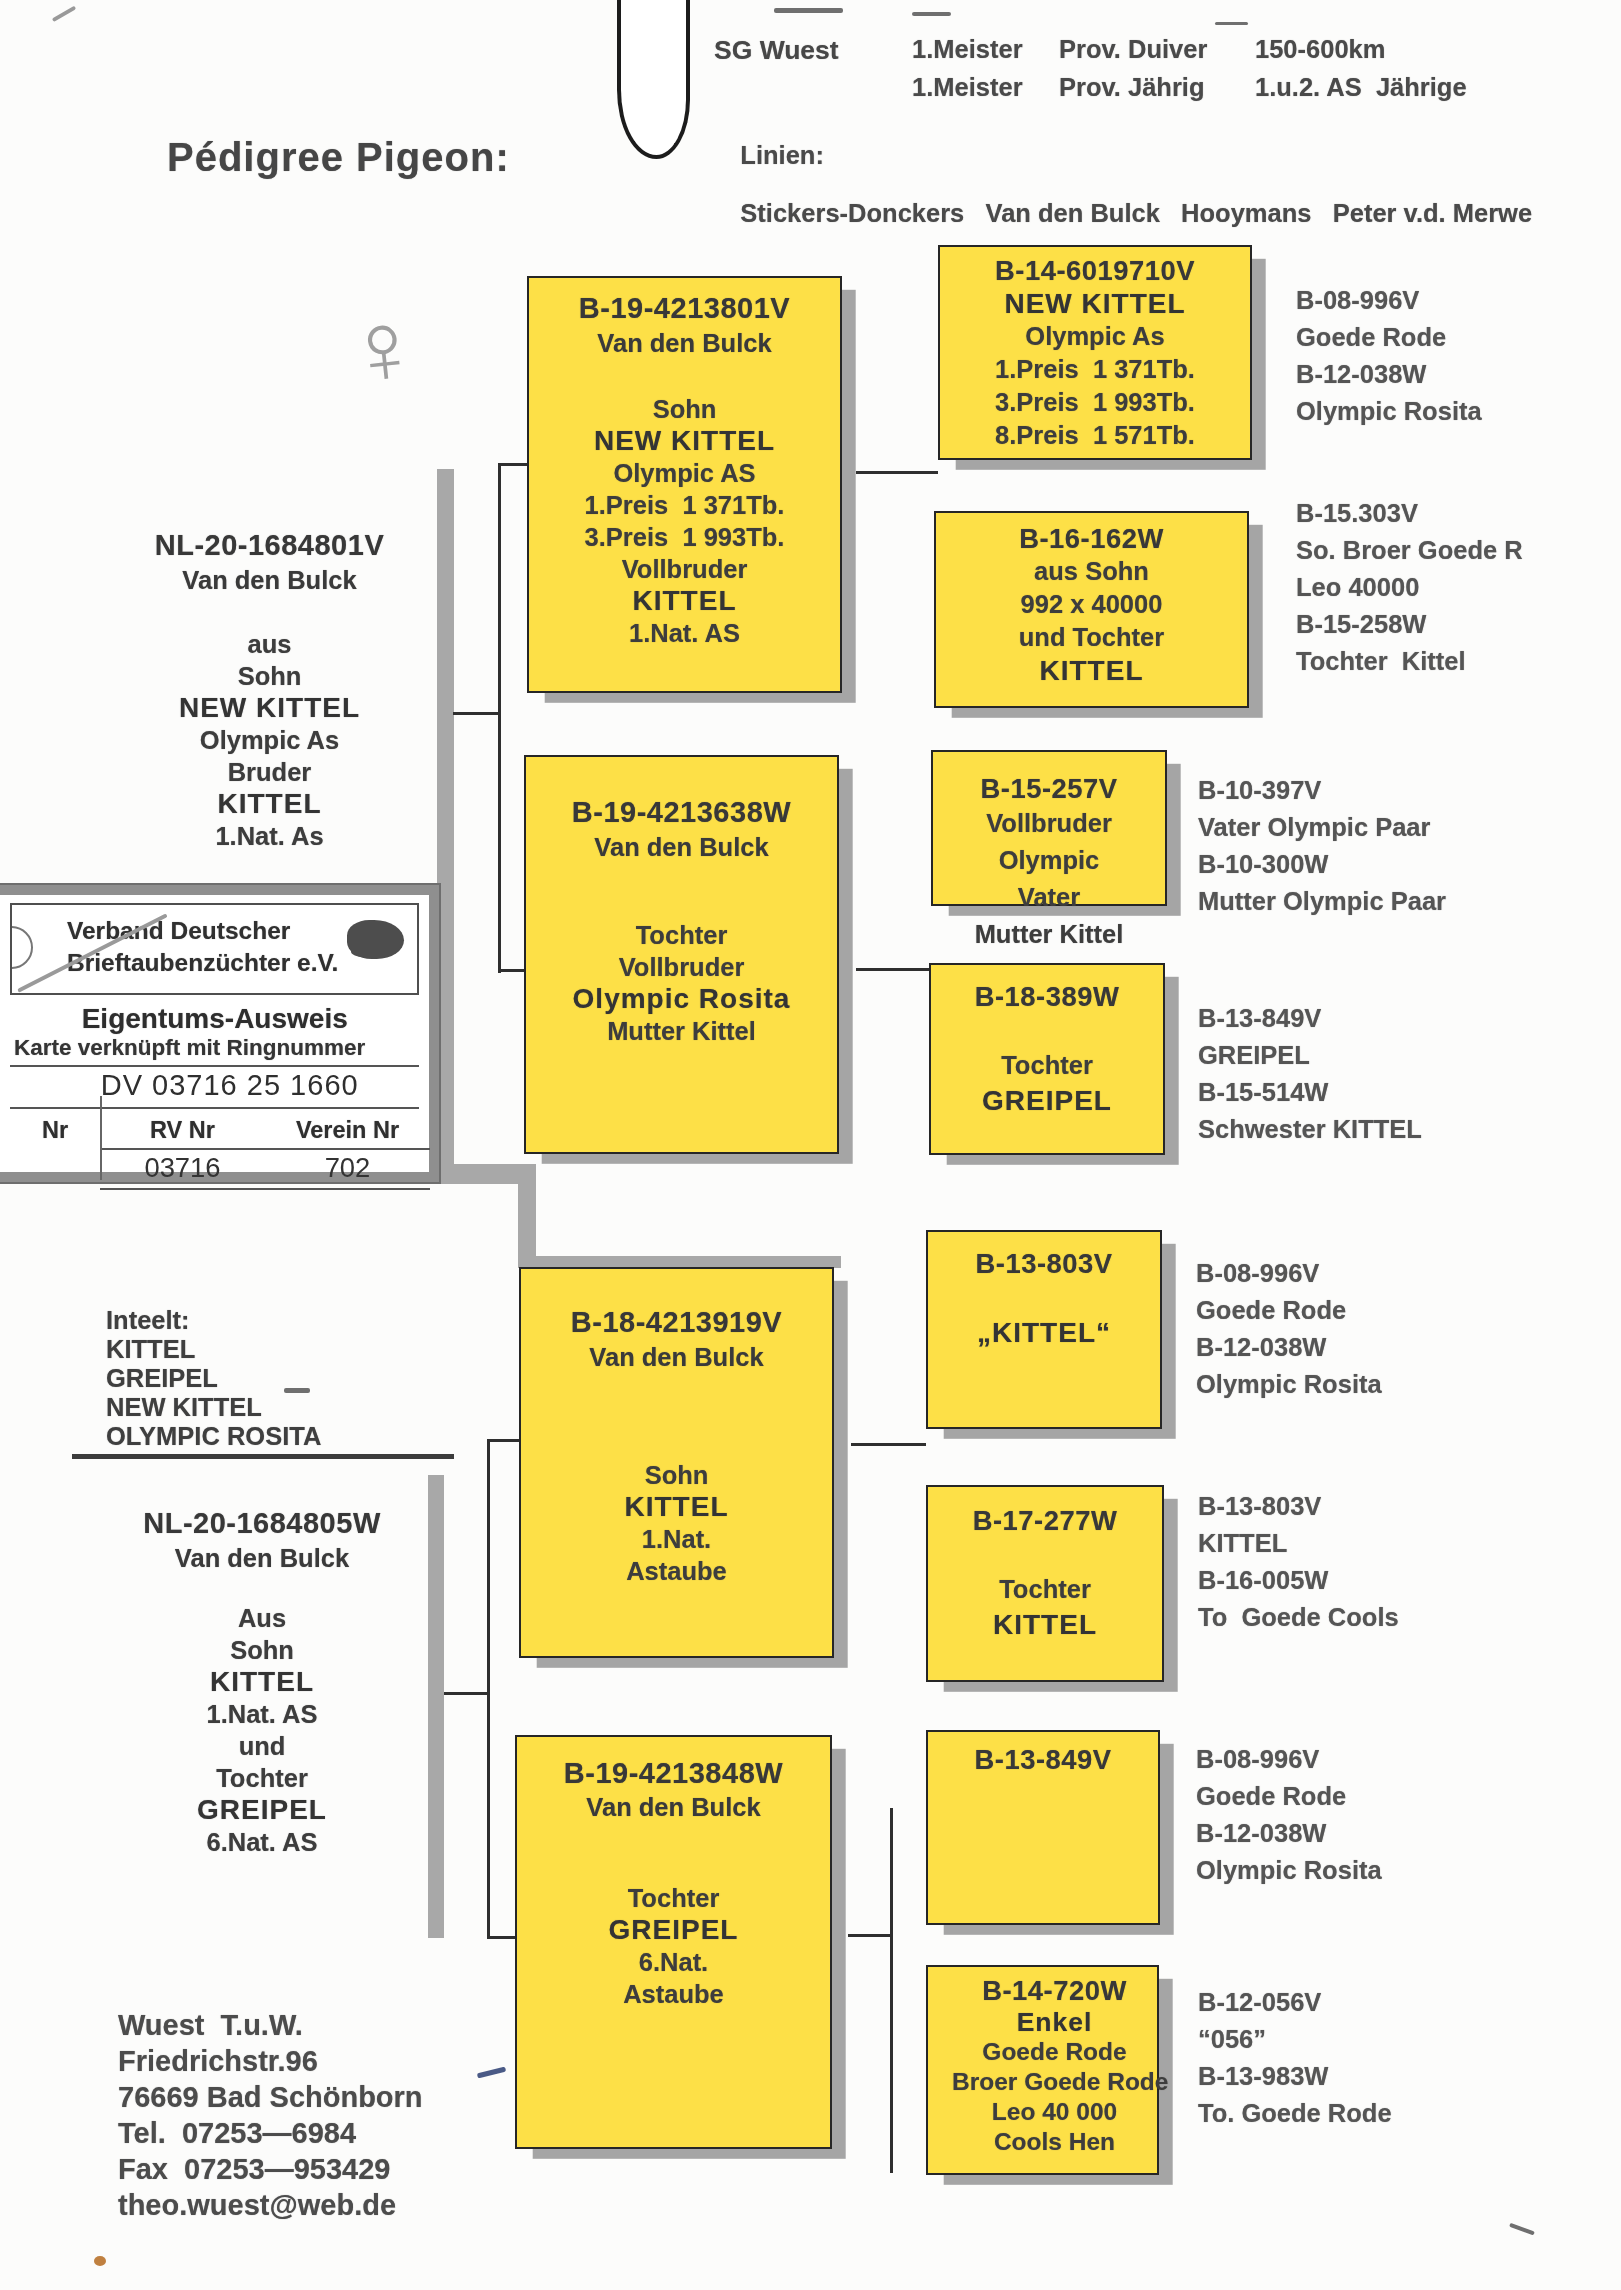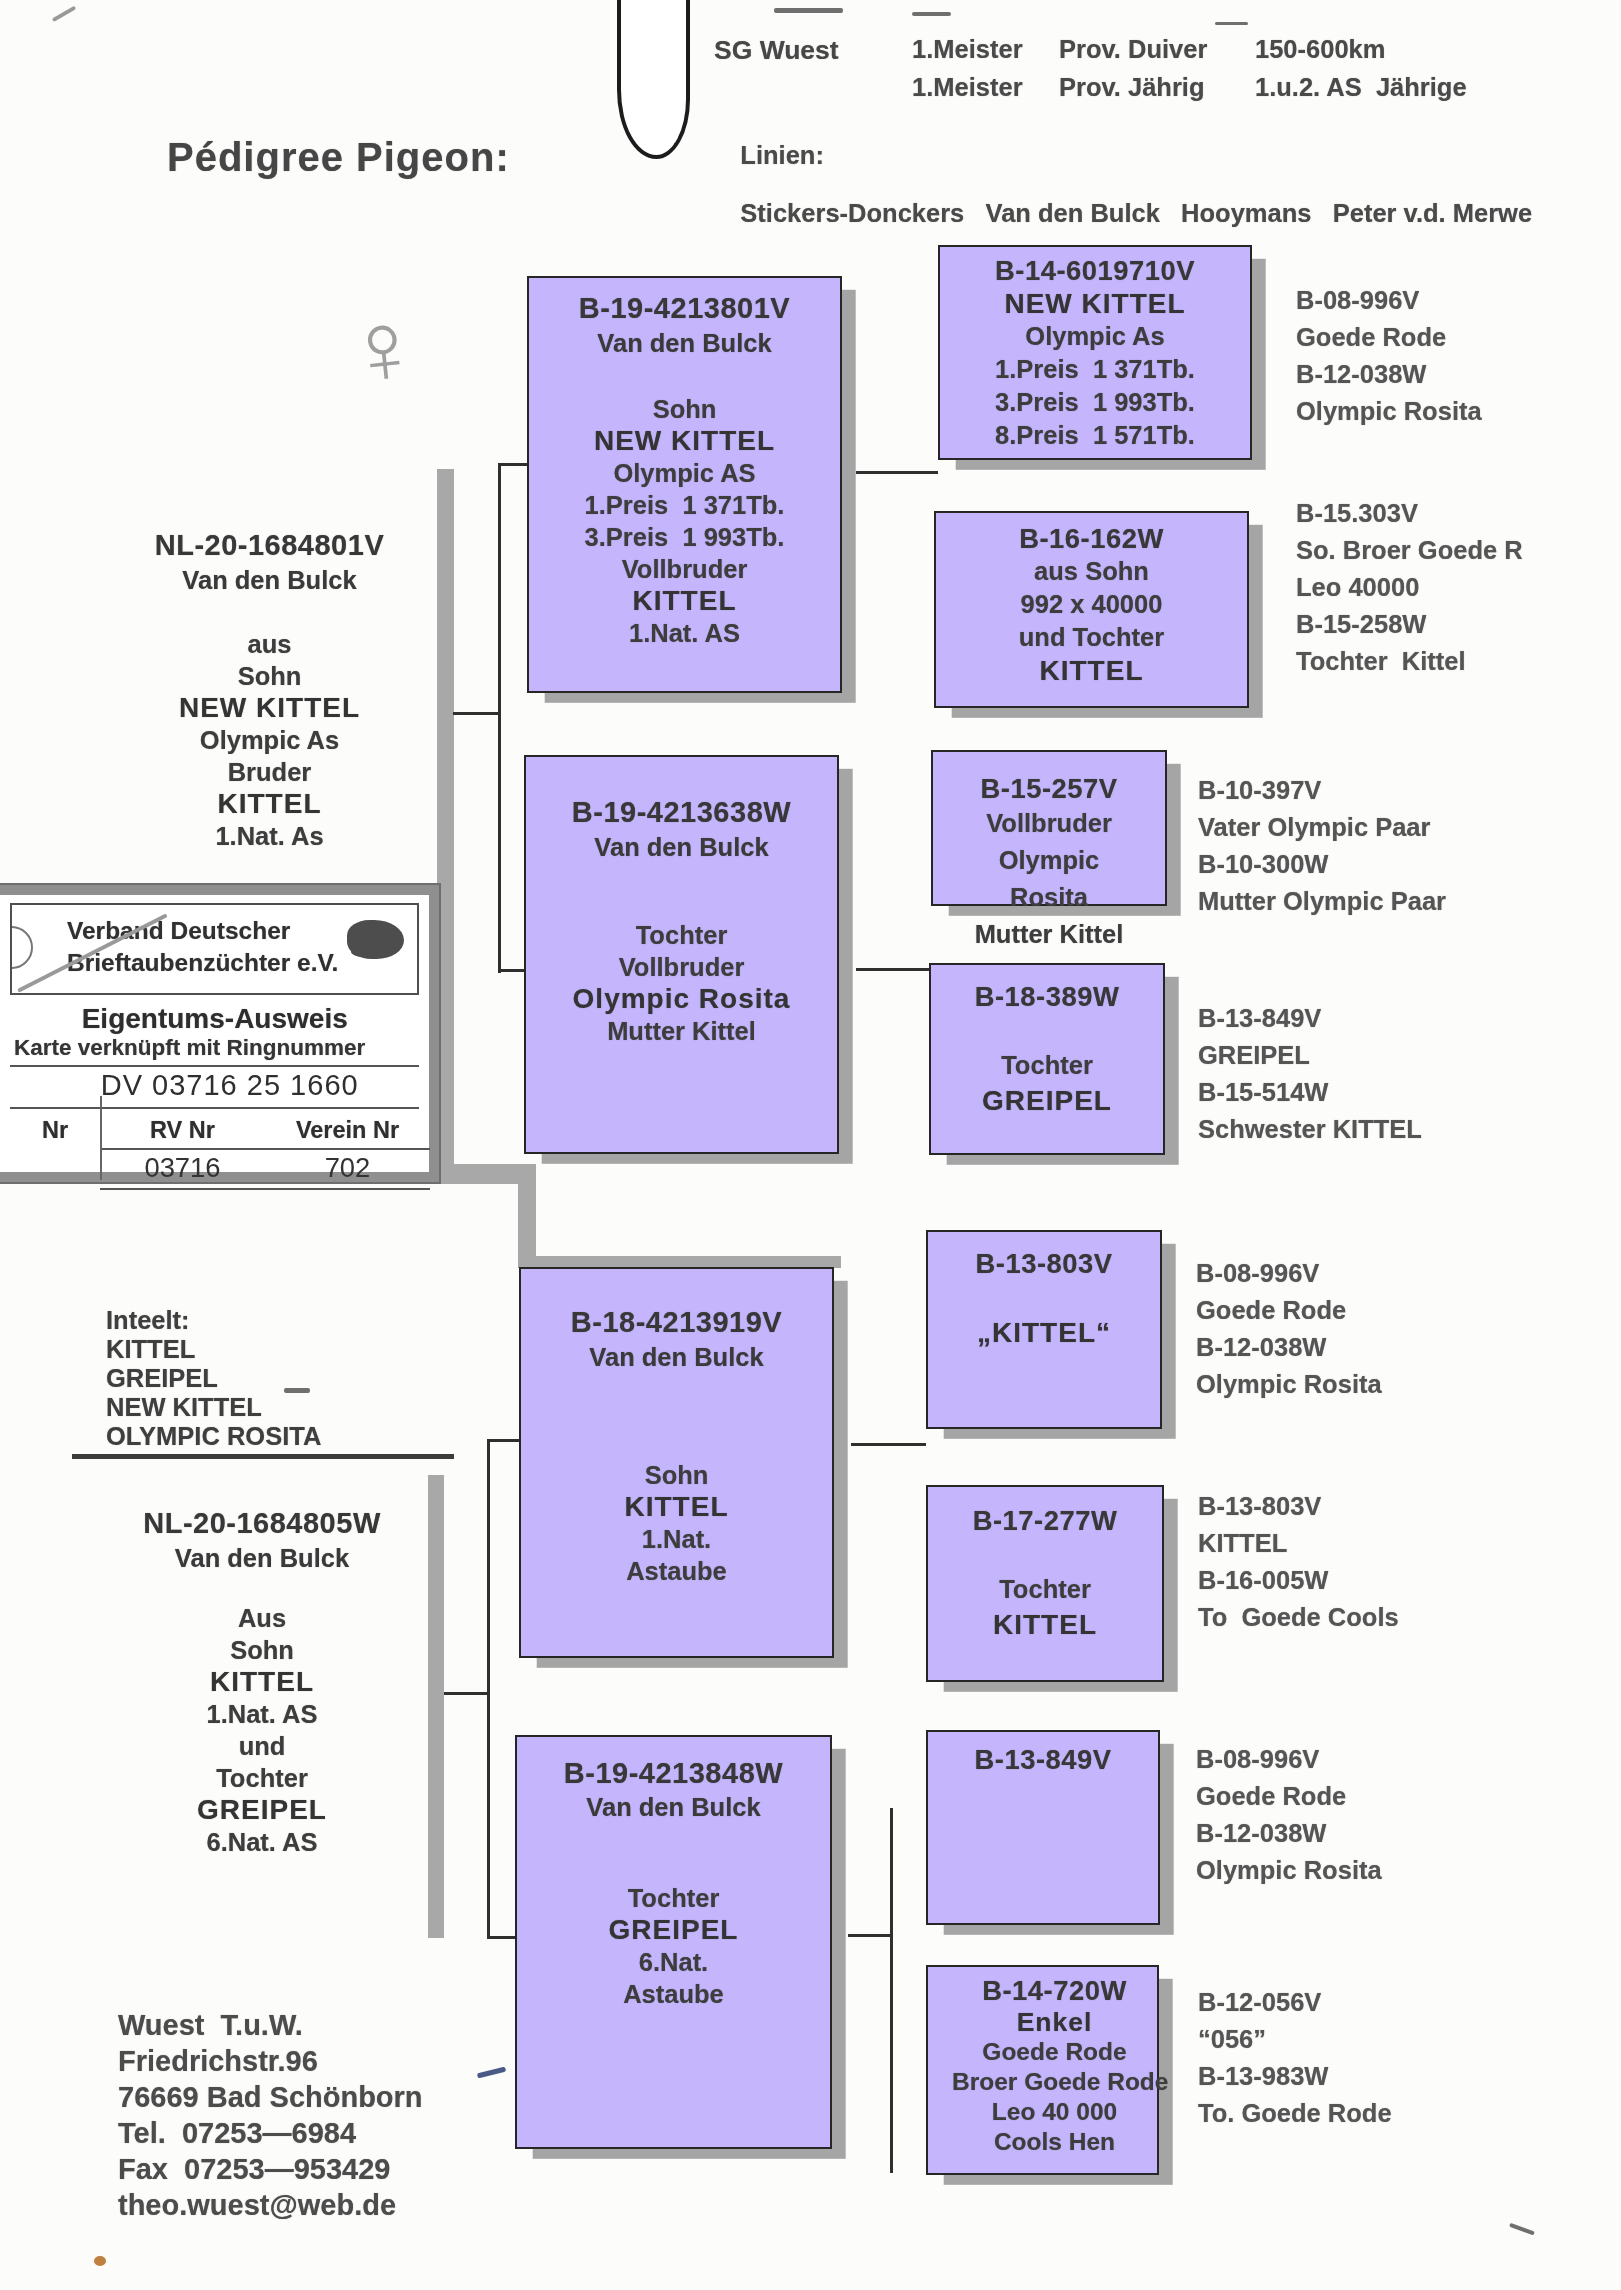--- a/index.html
+++ b/index.html
@@ -23,21 +23,21 @@
   
   .ln{font-size:25.5px;font-weight:600;line-height:32px;min-height:32px;white-space:pre;color:#3d3d3d;}
   .ln.em{font-size:28px;font-weight:800;letter-spacing:1px;color:#343434;}
   .ring{font-size:29px;font-weight:700;letter-spacing:0.5px;color:#383838;white-space:pre;}
   .breeder{font-size:25.5px;font-weight:600;margin-top:3.9px;}
 
   
   .pblock{position:absolute;text-align:center;}
 
   
-  .gbox,.rbox{position:absolute;background:#c4b5fd;border:2.9px solid #262626;text-align:center;
+  .gbox,.rbox{position:absolute;background:#fde047;border:2.9px solid #262626;text-align:center;
               box-shadow:15.7px 11.8px 0 -2px #a5a5a5;}
   .rbox .ring{font-size:27.4px;}
   .roomy .ln{line-height:37px;min-height:37px;}
   .l36 .ln{line-height:35px;min-height:35px;}
   .lh34 .ln{line-height:33px;min-height:33px;}
   .tight .ln{font-size:24.5px;line-height:30px;min-height:30px;}
   .tight .ln.em{font-size:26.5px;}
 
   
   .igroup{position:absolute;text-align:left;}
@@ -234,21 +234,21 @@
         <div class="ln">und Tochter</div>
         <div class="ln em">KITTEL</div>
     </div>
   </div>
 
   <div class="rbox roomy" style="left:931px;top:750px;width:236px;height:156px;padding-top:21px;">
     <div class="ring">B-15-257V</div>
     <div>
       <div class="ln">Vollbruder</div>
         <div class="ln">Olympic</div>
-        <div class="ln">Rosita</div>
+        <div class="ln">Vater</div>
         <div class="ln">Mutter Kittel</div>
     </div>
   </div>
 
   <div class="rbox l36" style="left:929px;top:963px;width:236px;height:192px;padding-top:15.7px;">
     <div class="ring">B-18-389W</div>
     <div>
       <div class="ln"></div>
         <div class="ln">Tochter</div>
         <div class="ln em">GREIPEL</div>

